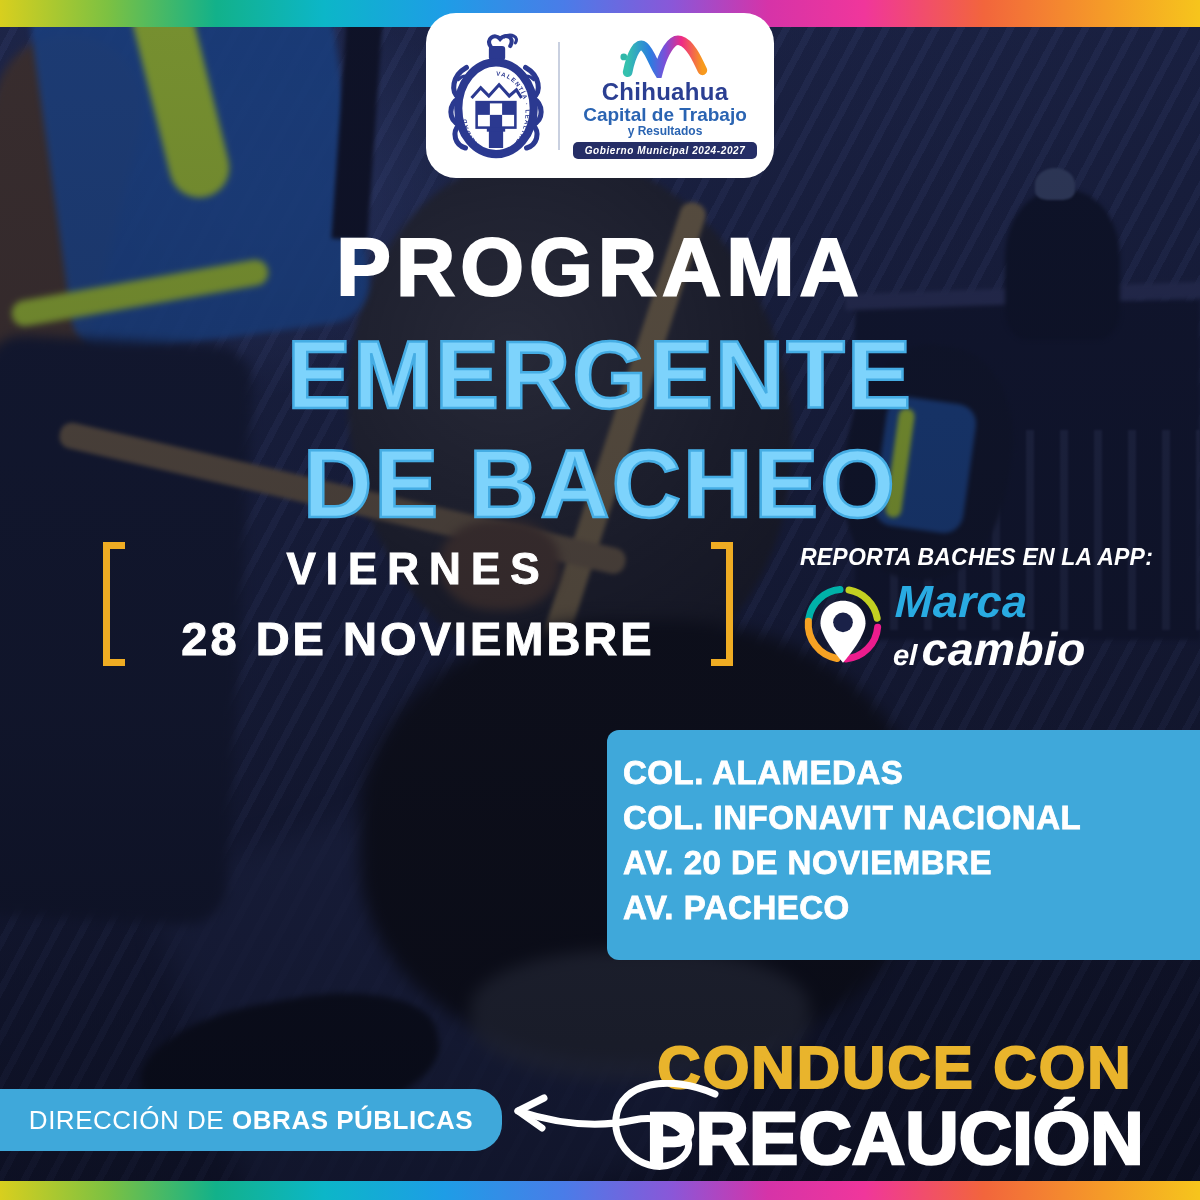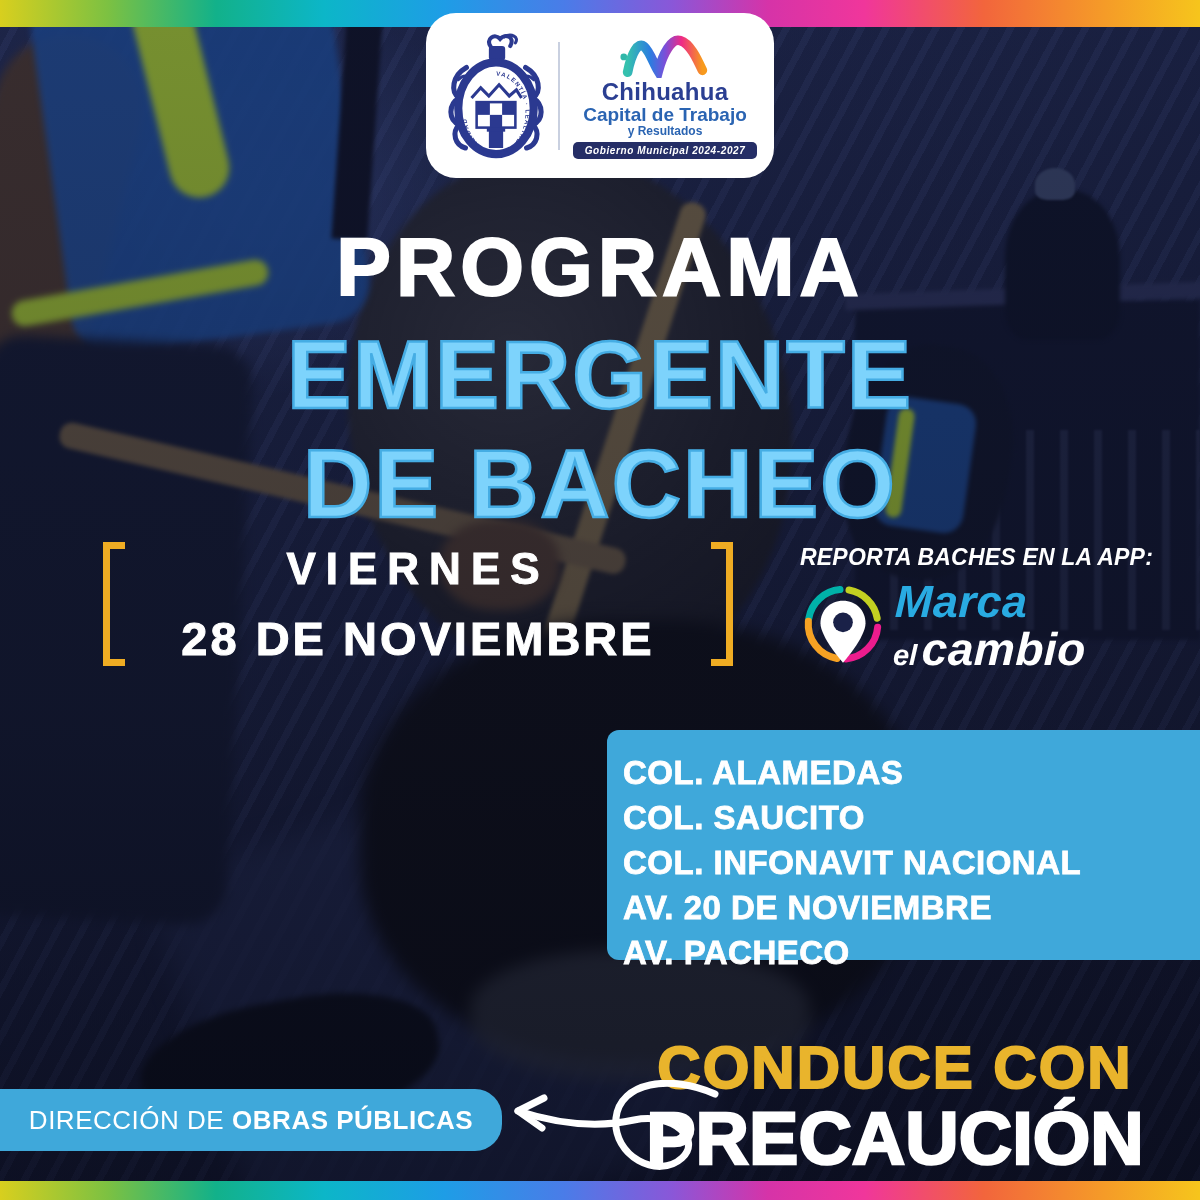--- a/index.html
+++ b/index.html
@@ -214,21 +214,20 @@
       </svg>
       <div class="app-name">
         <div class="an-marca">Marca</div>
         <div class="an-line2"><span class="an-el">el</span> <span class="an-cambio">cambio</span></div>
       </div>
     </div>
   </div>
 
   <div class="loc-box">
     <div class="loc-item">COL. ALAMEDAS</div>
-    <div class="loc-item">COL. SAUCITO</div>
     <div class="loc-item">COL. INFONAVIT NACIONAL</div>
     <div class="loc-item">AV. 20 DE NOVIEMBRE</div>
     <div class="loc-item">AV. PACHECO</div>
   </div>
 
   <div class="dept-pill">
     <span class="dept-prefix">DIRECCIÓN DE</span>
     <span class="dept-name">OBRAS PÚBLICAS</span>
   </div>
 

